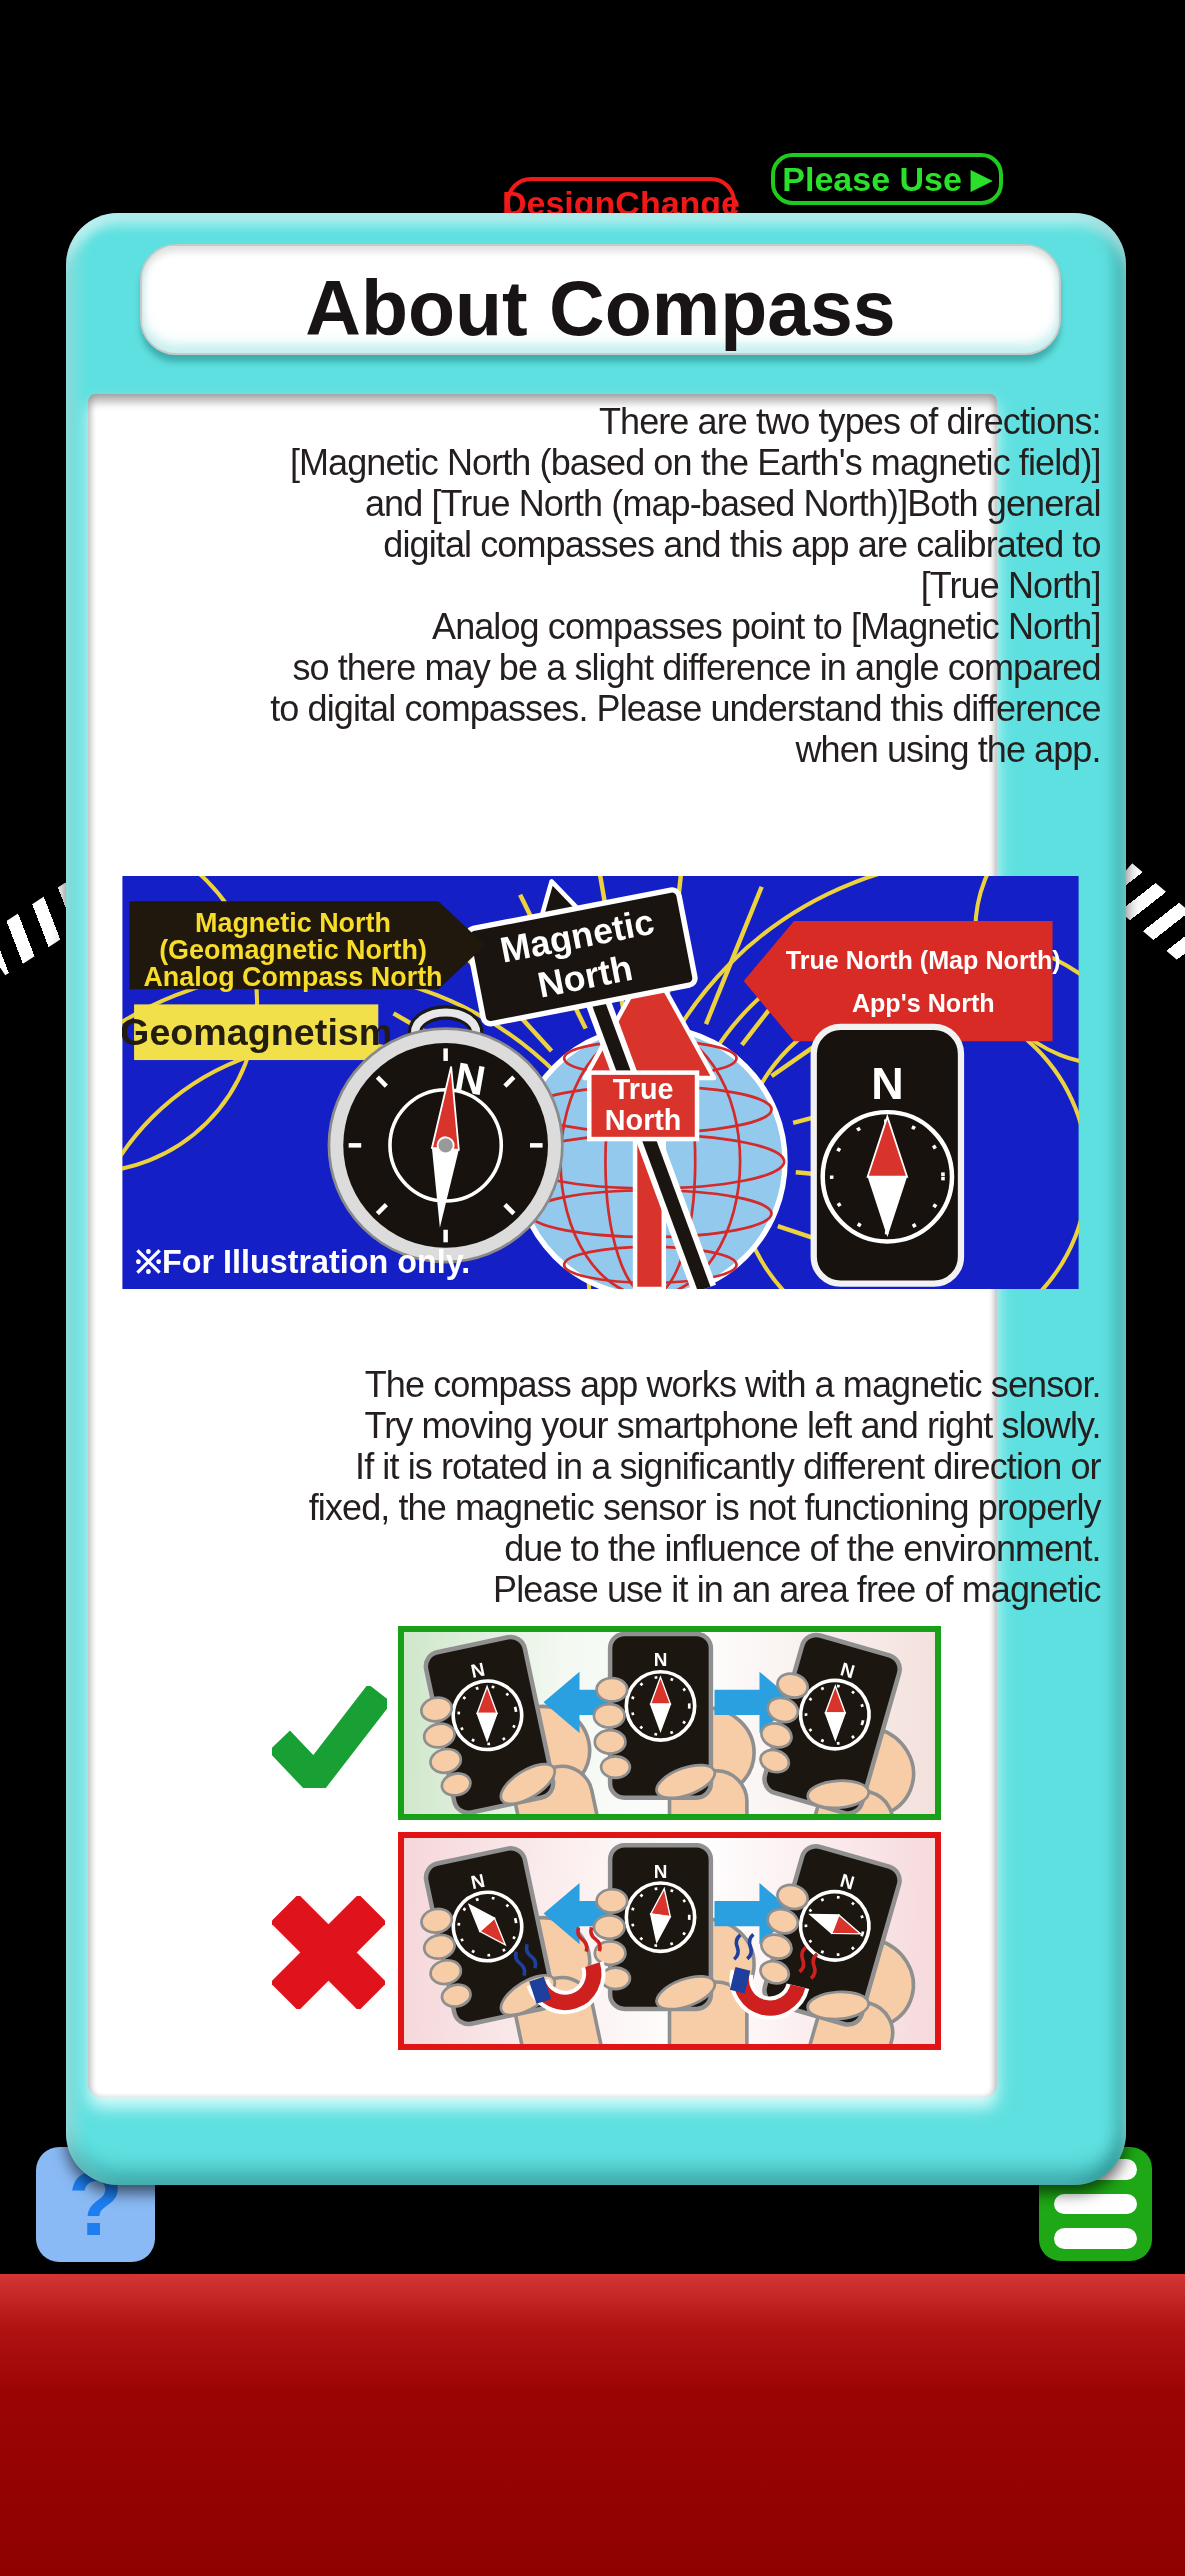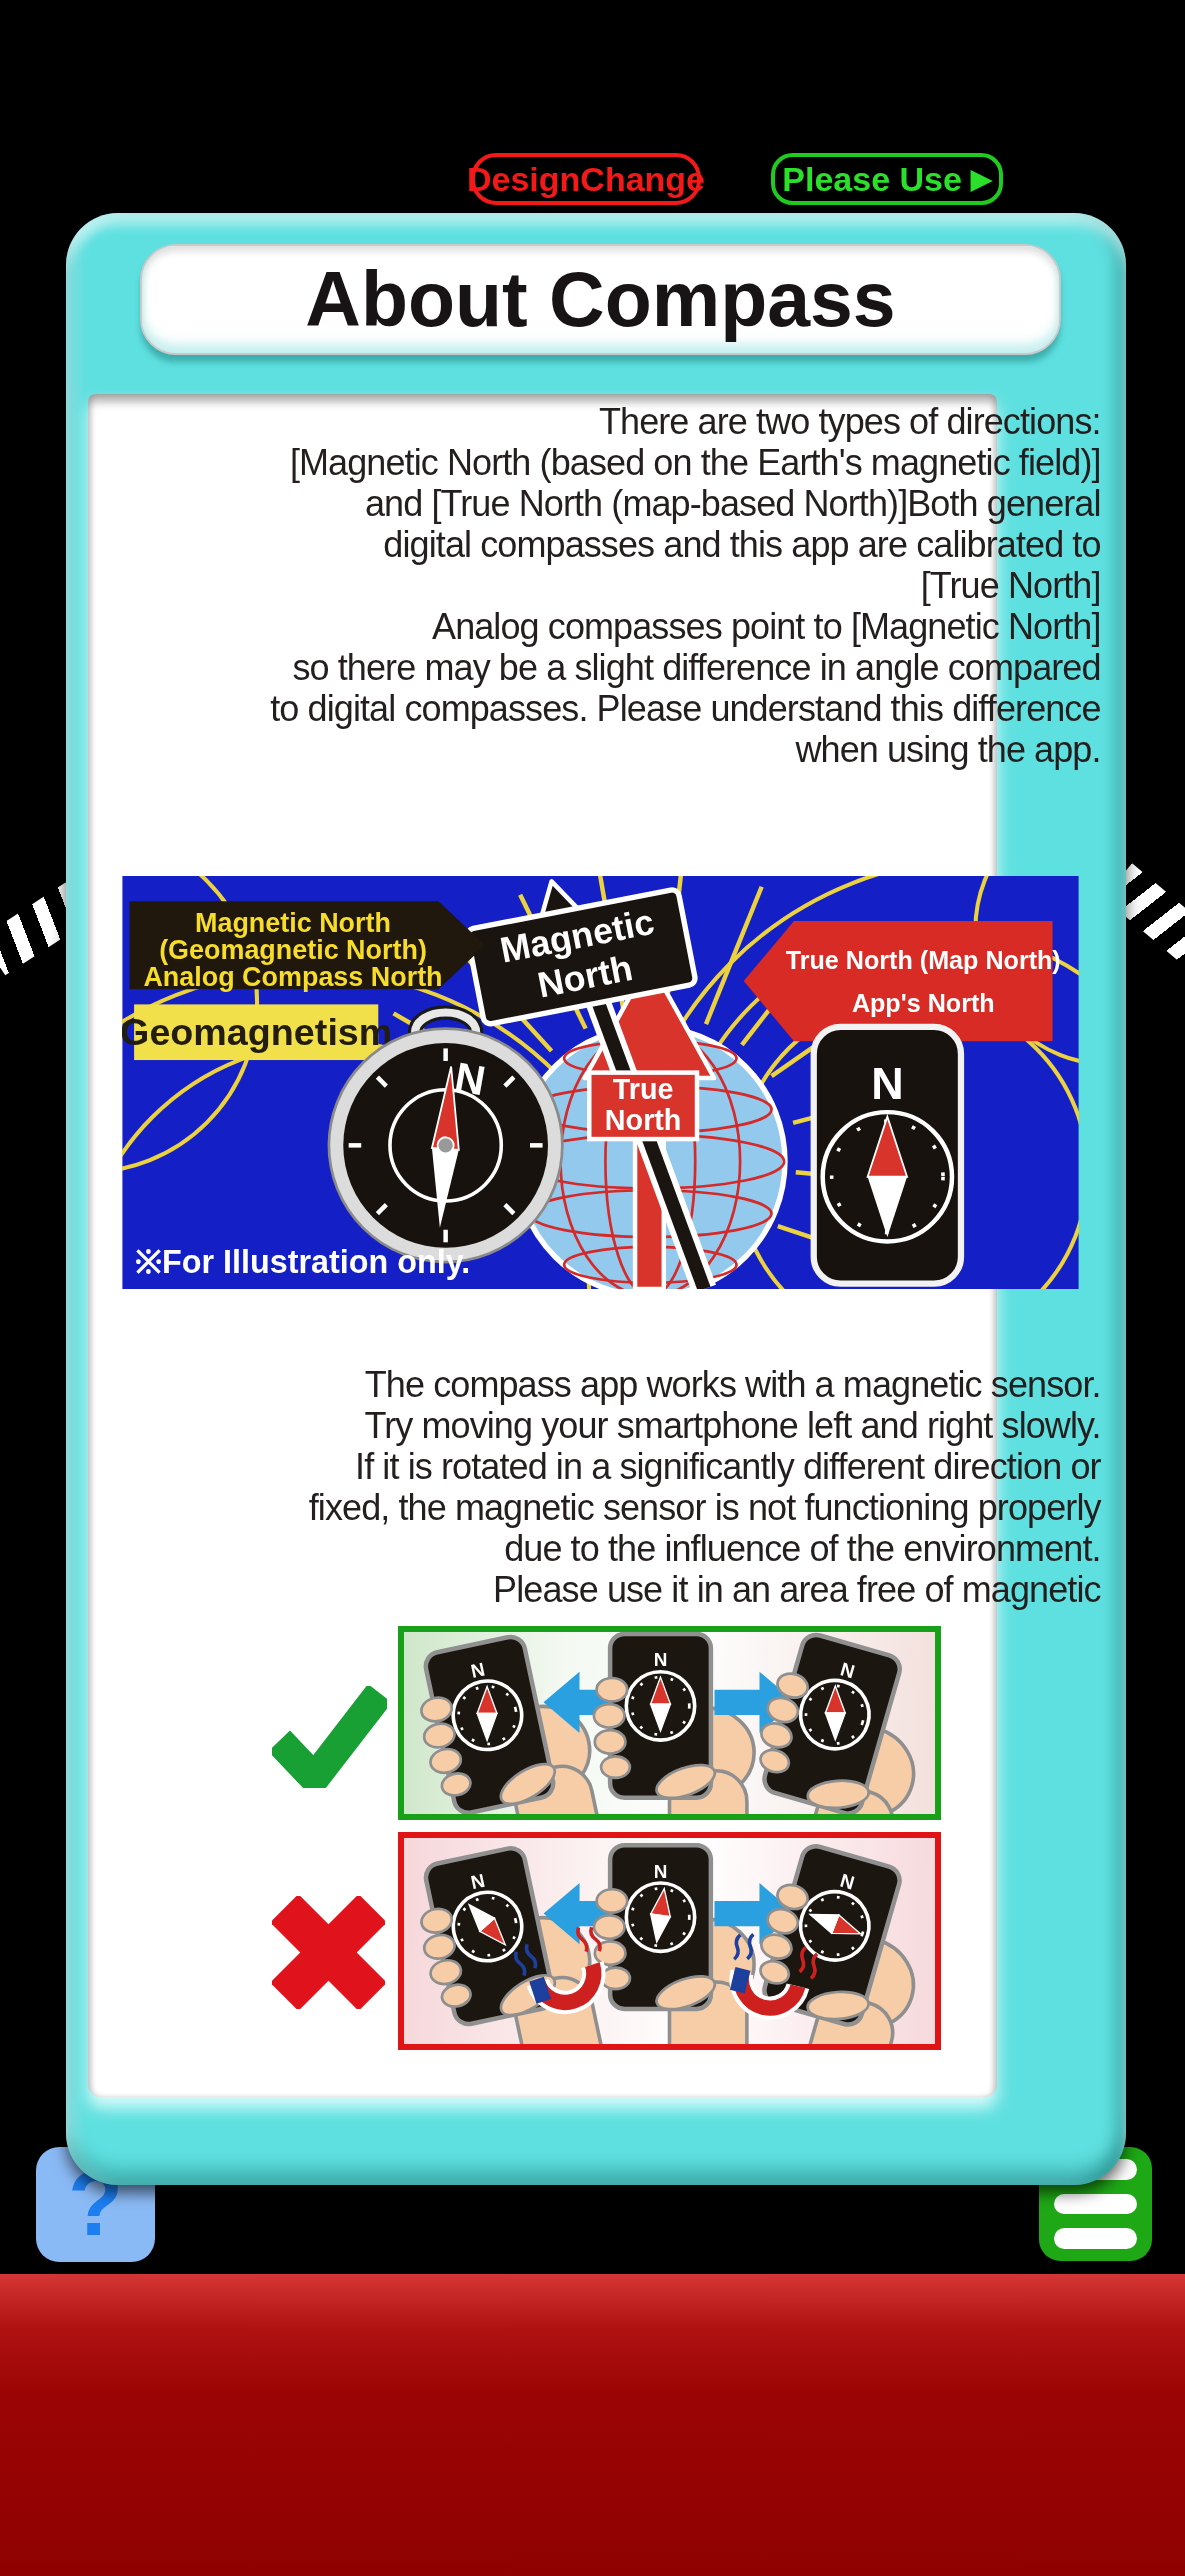--- a/index.html
+++ b/index.html
@@ -3,21 +3,21 @@
 <meta charset="utf-8">
 <style>
   html,body{margin:0;padding:0;background:#000;}
   .screen{position:relative;width:1186px;height:2576px;background:#000;overflow:hidden;
           font-family:"Liberation Sans",sans-serif;}
 
   
   .top-btn{position:absolute;top:153px;height:52px;box-sizing:border-box;
            display:flex;align-items:center;justify-content:center;gap:9px;
            font-weight:bold;font-size:34px;background:transparent;cursor:pointer;}
-  .btn-design{left:471px;width:230px;border:4.5px solid #f31919;border-radius:25px;color:#f31919;}
+  .btn-design{left:506px;width:230px;border:4.5px solid #f31919;border-radius:25px;color:#f31919;margin-top:24px;}
   .btn-offline{left:771px;width:232px;border:4.5px solid #1ecb1e;border-radius:21.6px;color:#2ae02a;}
   .btn-offline .arrow{font-size:27px;line-height:1;}
 
   
   .stripe{position:absolute;height:45px;width:101px;
           background:repeating-linear-gradient(102deg,#fff 0 13.5px,#000 13.5px 30px);}
   .stripe-left{left:-7.2px;top:934px;transform:rotate(-33deg);transform-origin:left center;}
   .stripe-right{left:1094px;top:923px;transform:rotate(40deg);transform-origin:right center;}
 
   
@@ -38,21 +38,21 @@
   
   .card{position:absolute;left:66px;top:213px;width:1060px;height:1972px;z-index:2;
         background:#5fe0e0;border-radius:52px;
         box-shadow:inset 0 12.6px 10.8px rgba(255,255,255,.5),
                    inset 0 -16px 18px rgba(0,80,80,.32),
                    inset 12.6px 0 10.8px rgba(255,255,255,.22),
                    inset -12.6px 0 12.6px rgba(0,80,80,.22),
                    0 7.2px 14.4px rgba(0,0,0,.6);}
   .title-pill{position:absolute;left:74px;top:30.5px;width:921px;height:111px;background:#fff;
               border:2.7px solid #c9c9c9;border-radius:36px;box-sizing:border-box;
-              display:flex;align-items:center;justify-content:center;
+              display:flex;align-items:flex-end;justify-content:center;
               box-shadow:0 8px 6.3px -1.8px rgba(20,110,110,.45),
                          inset 0 -9px 10.8px rgba(150,225,225,.55),
                          inset 0 5.4px 7.2px rgba(0,0,0,.12);}
   .title-pill span{font-size:77px;font-weight:600;color:#181314;letter-spacing:0;}
 
   .panel{position:absolute;left:21.6px;top:181px;width:909px;height:1703px;background:#fff;
          border-radius:7.2px 7.2px 12.6px 12.6px;
          box-shadow:inset 0 8px 8px rgba(0,0,0,.30),
                     inset 3.6px 0 5.4px rgba(0,0,0,.10),
                     inset -3.6px 0 5.4px rgba(0,0,0,.10),

